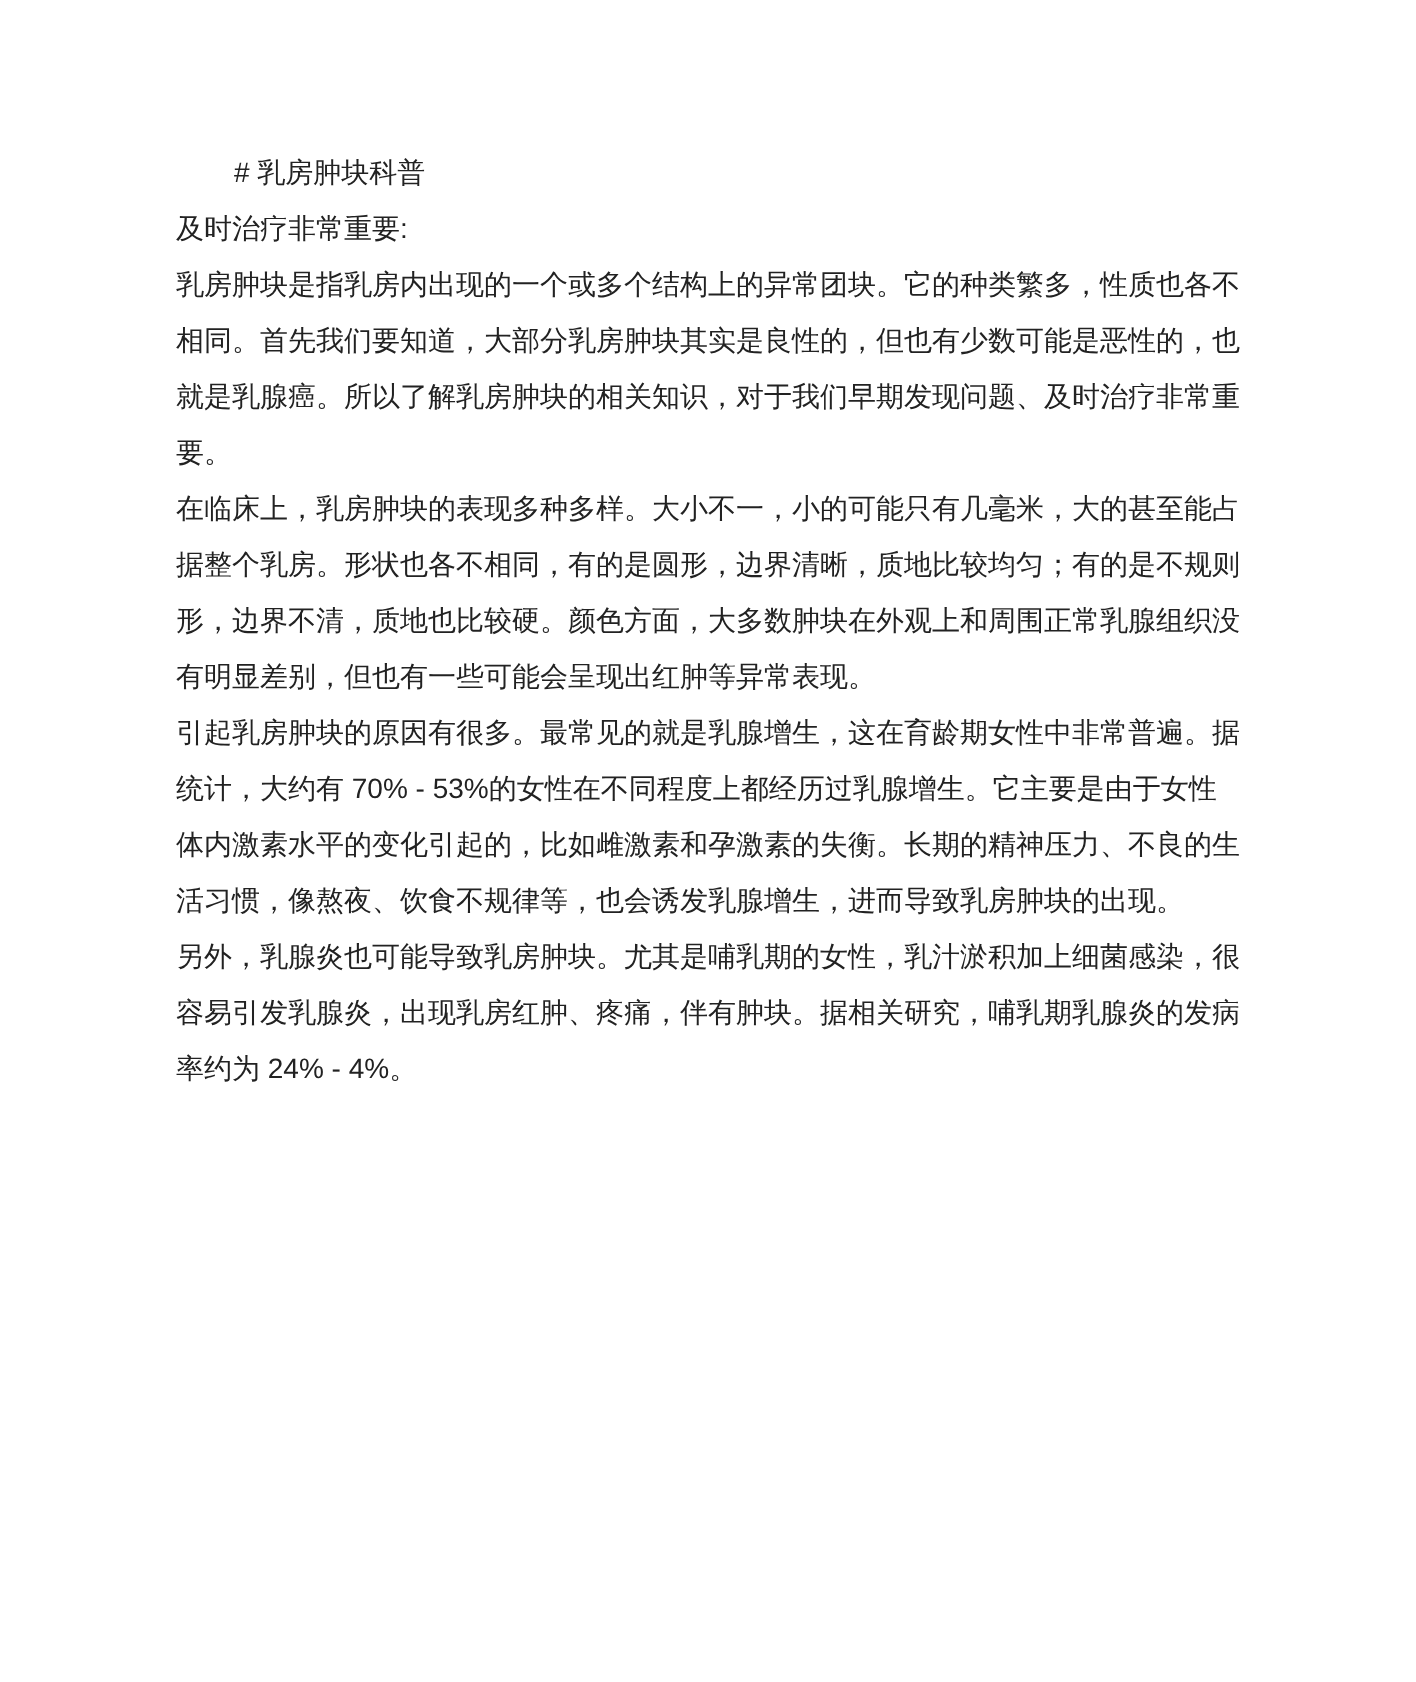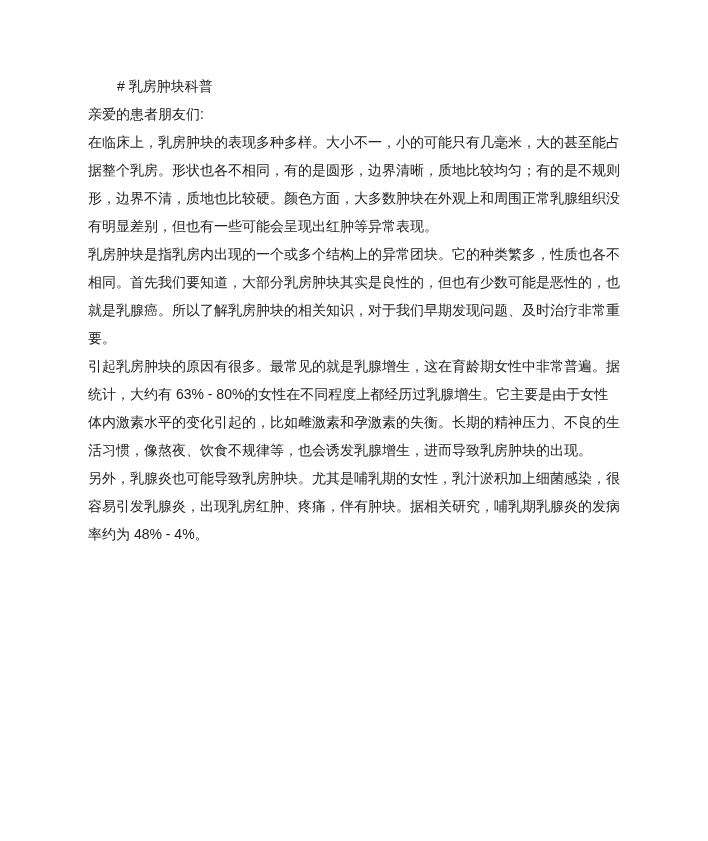--- a/index.html
+++ b/index.html
@@ -38,19 +38,19 @@
   .para {
     margin: 0;
   }
 </style>
 </head>
 <body>
 
 <div class="page">
   <div class="doc-text">
     <div class="para heading"># 乳房肿块科普</div>
-    <div class="para">亲爱的患者朋友们:</div>
+    <div class="para">及时治疗非常重要:</div>
+    <div class="para">乳房肿块是指乳房内出现的一个或多个结构上的异常团块。它的种类繁多，性质也各不相同。首先我们要知道，大部分乳房肿块其实是良性的，但也有少数可能是恶性的，也就是乳腺癌。所以了解乳房肿块的相关知识，对于我们早期发现问题、及时治疗非常重要。</div>
     <div class="para">在临床上，乳房肿块的表现多种多样。大小不一，小的可能只有几毫米，大的甚至能占据整个乳房。形状也各不相同，有的是圆形，边界清晰，质地比较均匀；有的是不规则形，边界不清，质地也比较硬。颜色方面，大多数肿块在外观上和周围正常乳腺组织没有明显差别，但也有一些可能会呈现出红肿等异常表现。</div>
-    <div class="para">乳房肿块是指乳房内出现的一个或多个结构上的异常团块。它的种类繁多，性质也各不相同。首先我们要知道，大部分乳房肿块其实是良性的，但也有少数可能是恶性的，也就是乳腺癌。所以了解乳房肿块的相关知识，对于我们早期发现问题、及时治疗非常重要。</div>
-    <div class="para">引起乳房肿块的原因有很多。最常见的就是乳腺增生，这在育龄期女性中非常普遍。据统计，大约有 63% - 80%的女性在不同程度上都经历过乳腺增生。它主要是由于女性体内激素水平的变化引起的，比如雌激素和孕激素的失衡。长期的精神压力、不良的生活习惯，像熬夜、饮食不规律等，也会诱发乳腺增生，进而导致乳房肿块的出现。</div>
-    <div class="para">另外，乳腺炎也可能导致乳房肿块。尤其是哺乳期的女性，乳汁淤积加上细菌感染，很容易引发乳腺炎，出现乳房红肿、疼痛，伴有肿块。据相关研究，哺乳期乳腺炎的发病率约为 48% - 4%。</div>
+    <div class="para">引起乳房肿块的原因有很多。最常见的就是乳腺增生，这在育龄期女性中非常普遍。据统计，大约有 70% - 53%的女性在不同程度上都经历过乳腺增生。它主要是由于女性体内激素水平的变化引起的，比如雌激素和孕激素的失衡。长期的精神压力、不良的生活习惯，像熬夜、饮食不规律等，也会诱发乳腺增生，进而导致乳房肿块的出现。</div>
+    <div class="para">另外，乳腺炎也可能导致乳房肿块。尤其是哺乳期的女性，乳汁淤积加上细菌感染，很容易引发乳腺炎，出现乳房红肿、疼痛，伴有肿块。据相关研究，哺乳期乳腺炎的发病率约为 24% - 4%。</div>
   </div>
 </div>
 
 </body></html>

